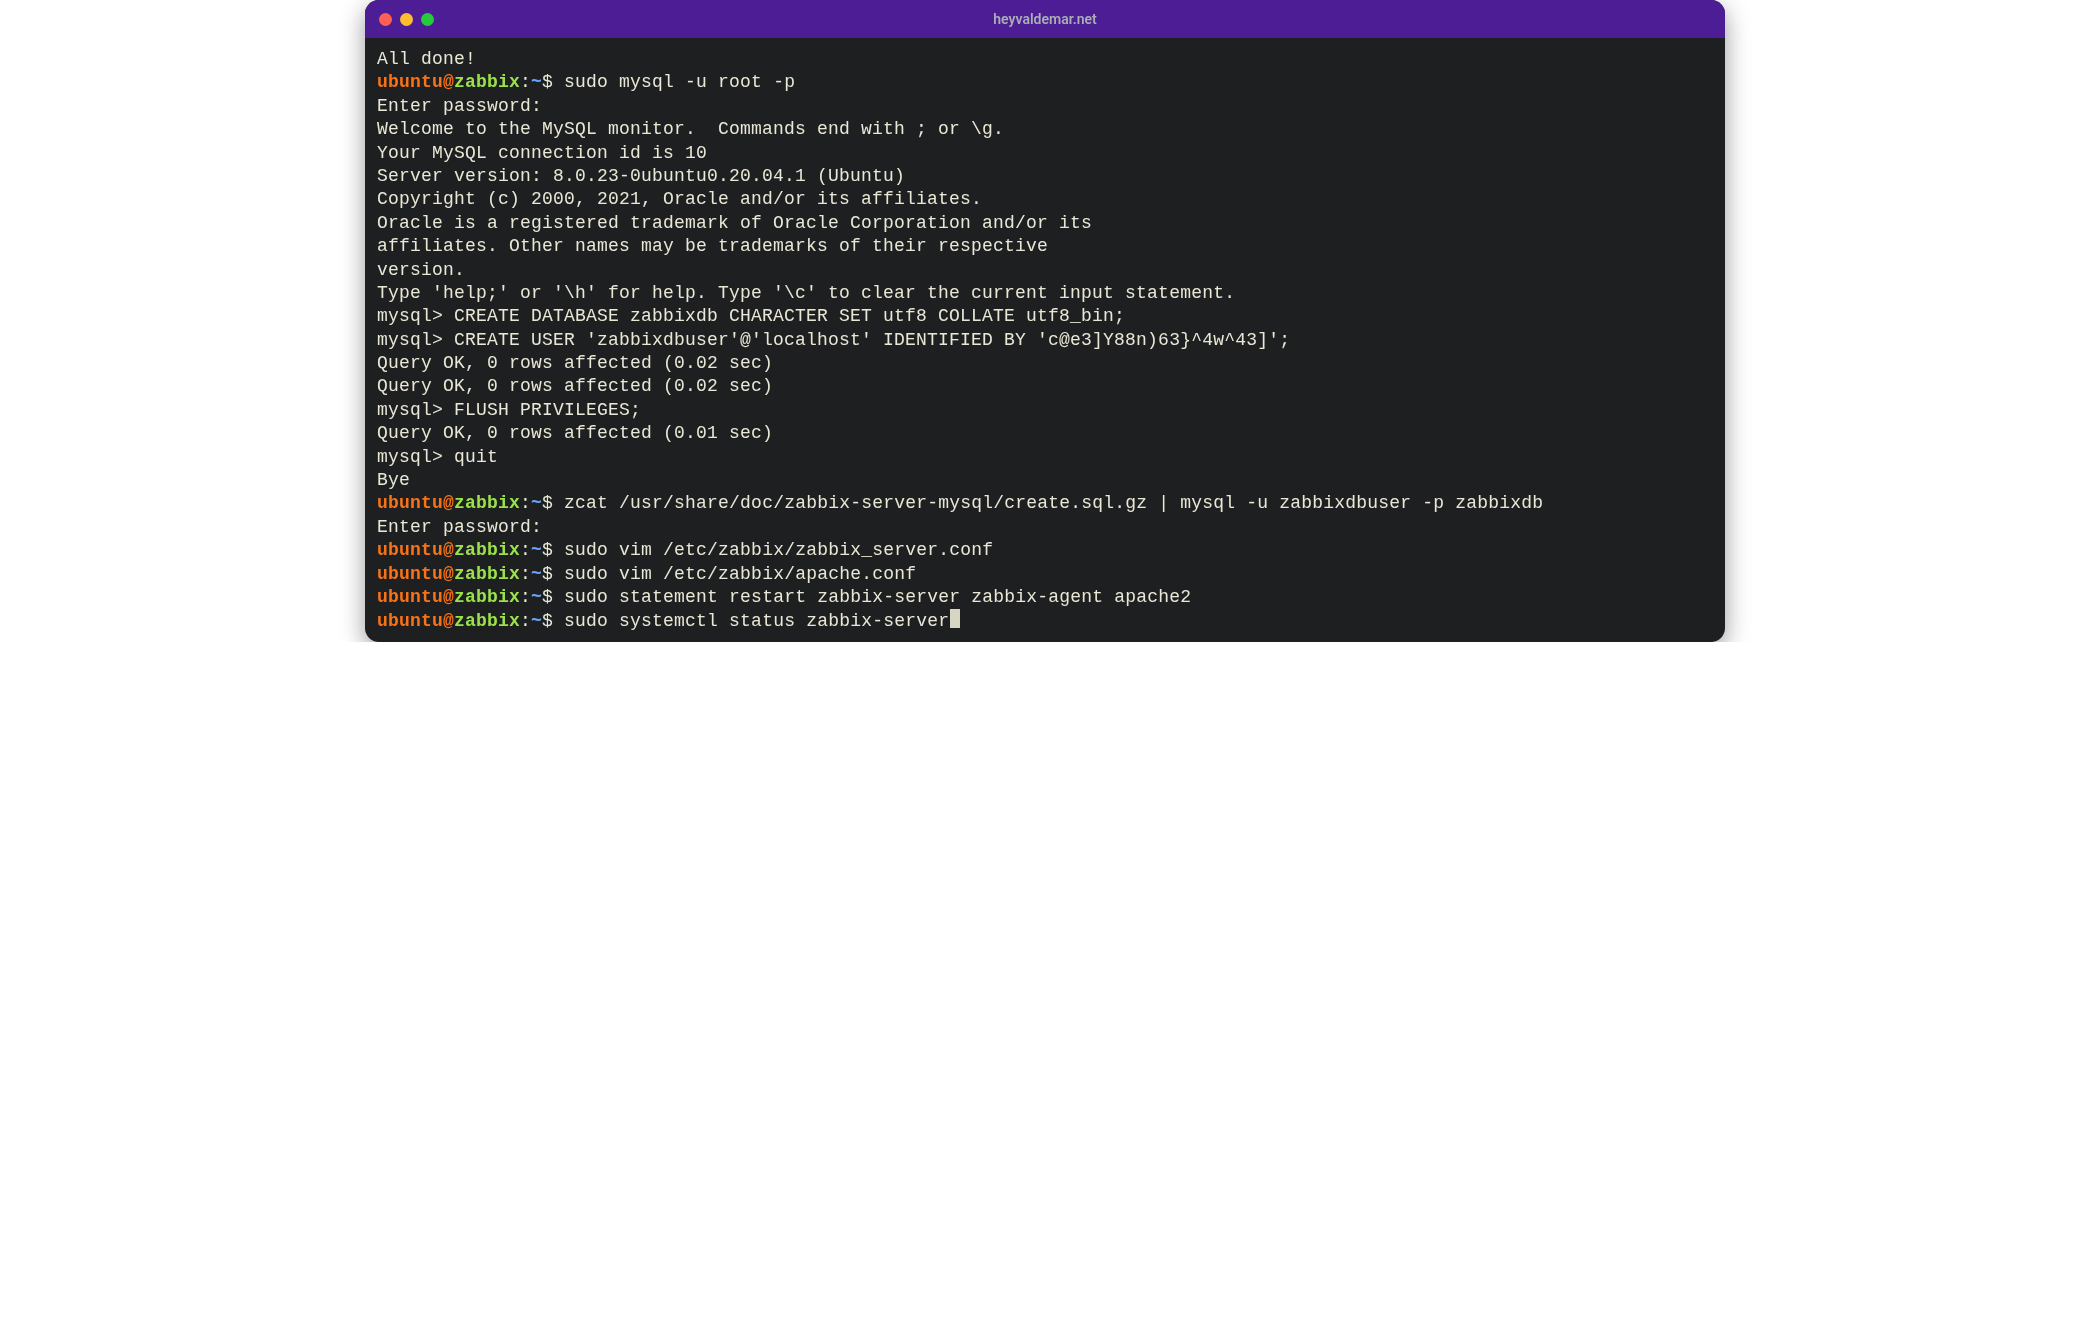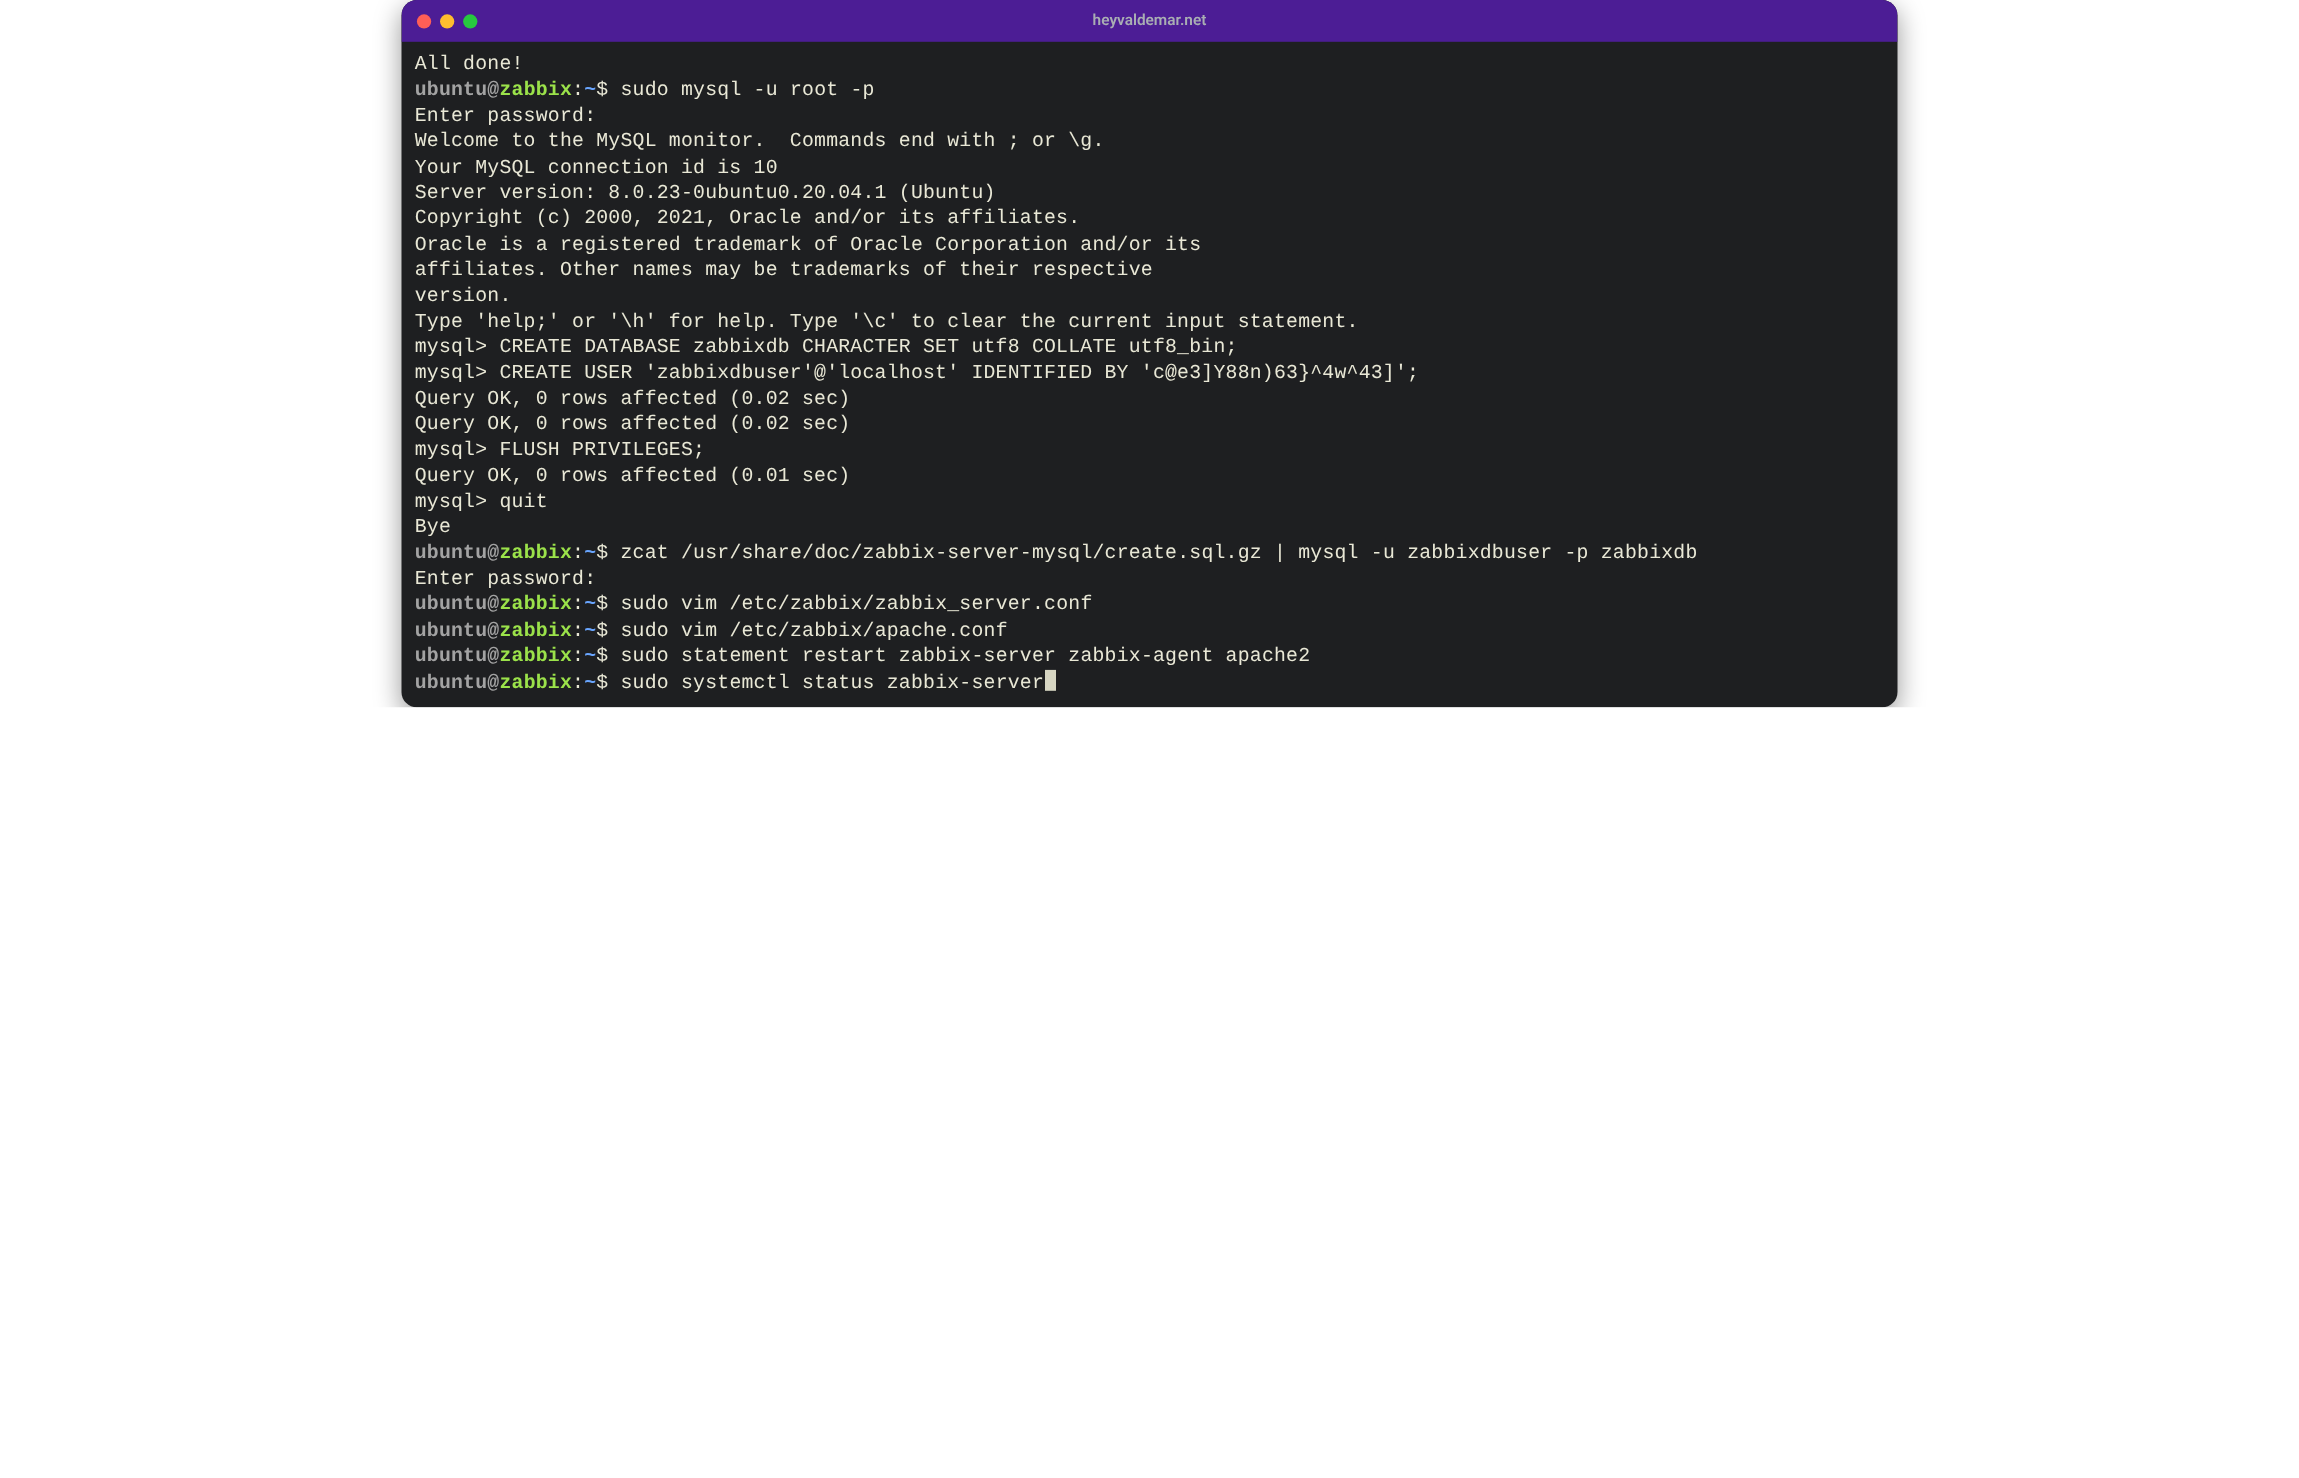--- a/index.html
+++ b/index.html
@@ -51,21 +51,21 @@
     padding: 10px 20px 8px 12px;
     font-size: 18px;
     line-height: 1.3;
     color: #e9e8d6;
     letter-spacing: 0.2px;
   }
   .line {
     white-space: pre;
     font-family: inherit;
   }
-  .user   { color: #a3a3a3; font-weight: 600; }
+  .user   { color: #f97316; font-weight: 600; }
   .host   { color: #9be24a; font-weight: 600; }
   .colon  { color: #e9e8d6; }
   .path   { color: #6aa6ff; font-weight: 600; }
   .dollar { color: #e9e8d6; }
   .cmd    { color: #e9e8d6; }
   .cursor {
     display: inline-block;
     width: 10px;
     height: 1.05em;
     vertical-align: -2px;

